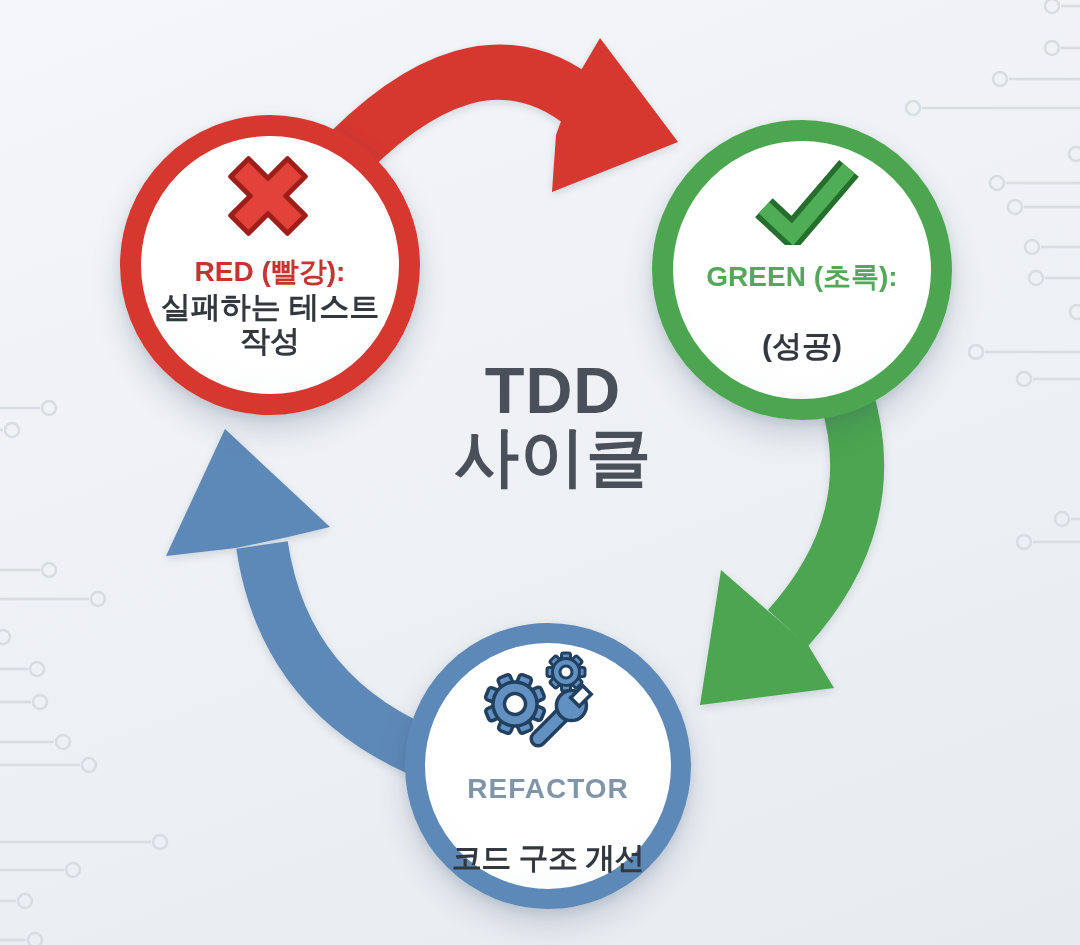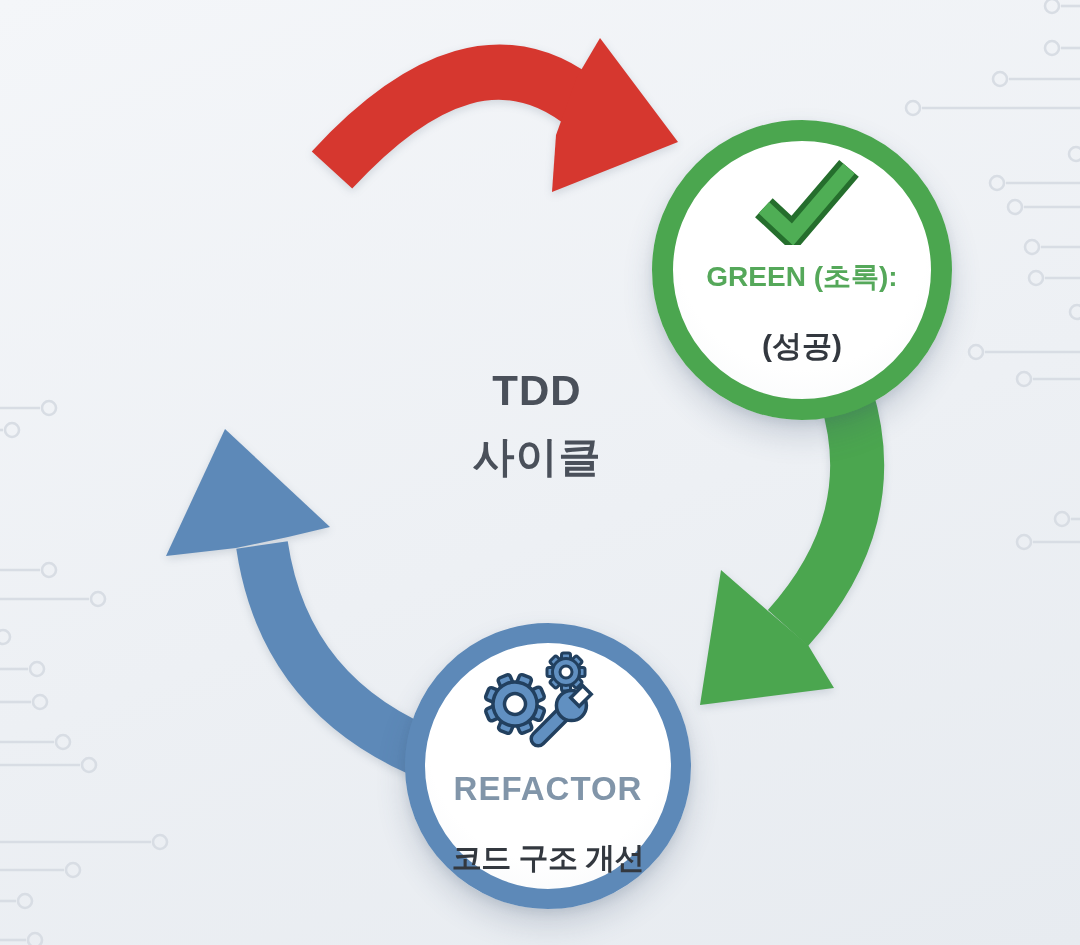--- a/index.html
+++ b/index.html
@@ -31,25 +31,25 @@
   .node .icon{position:absolute;}
   .node .txt{
     position:absolute;left:0;width:100%;text-align:center;
     font-weight:bold;color:var(--text_dark);
   }
   .node-red .txt,.node-green .txt{top:118px;font-size:30px;line-height:34px;}
   .heading{display:block;font-size:28px;line-height:36px;}
   .node-red .heading{color:var(--red_heading);}
   .node-green .heading{color:var(--green_heading);}
   .node-blue .txt{top:128px;font-size:30px;line-height:34px;letter-spacing:-0.5px;}
-  .node-blue .heading{font-size:33px;line-height:36px;color:var(--refactor_text);letter-spacing:1px;}
+  .node-blue .heading{font-size:28px;line-height:36px;color:var(--refactor_text);letter-spacing:1px;}
 
   .title{
-    position:absolute;left:337px;top:358px;width:400px;
-    text-align:center;font-weight:bold;font-size:42px;line-height:66px;
+    position:absolute;left:353px;top:358px;width:400px;
+    text-align:center;font-weight:bold;font-size:65px;line-height:66px;
     color:var(--title_text);letter-spacing:1px;
   }
 </style>
 </head>
 <body>
 
 <div class="stage">
 
   <svg class="layer" viewBox="0 0 1080 945" aria-hidden="true">
 
@@ -119,20 +119,32 @@
       <path class="band" style="stroke:var(--green)" stroke-width="54" d="M 846 395 Q 885 520 788 628"></path>
       <polygon style="fill:var(--green)" points="768,611 721,570 700,705 834,688 808,645"></polygon>
     </g>
 
     <g class="arrow">
       <path class="band" style="stroke:var(--blue)" stroke-width="52" d="M 438 758 Q 285 700 262 545"></path>
       <polygon style="fill:var(--blue)" points="236,548 166,556 225,429 330,527 288,537"></polygon>
     </g>
   </svg>
 
+  <div class="node node-red">
+    <svg class="icon" style="left:81px;top:14px;" width="92" height="92" viewBox="-55 -55 110 110">
+      <g transform="rotate(45)">
+        <path d="M -48 -15 L -15 -15 L -15 -48 L 15 -48 L 15 -15 L 48 -15 L 48 15 L 15 15 L 15 48 L -15 48 L -15 15 L -48 15 Z" style="fill:var(--red_icon);stroke:var(--red_icon_dark)" stroke-width="6" stroke-linejoin="round"></path>
+      </g>
+    </svg>
+    <div class="txt">
+      <span class="heading">RED (빨강):</span>
+      <span>실패하는 테스트</span><br>
+      <span>작성</span>
+    </div>
+  </div>
 
   <div class="node node-green">
     <svg class="icon" style="left:77px;top:16px;" width="110" height="88" viewBox="0 0 112 92">
       <path d="M 13 53 L 43 81 L 102 12" fill="none" style="stroke:var(--green_icon_dark)" stroke-width="27" stroke-linejoin="miter"></path>
       <path d="M 13 53 L 43 81 L 102 12" fill="none" style="stroke:var(--green_icon)" stroke-width="16" stroke-linejoin="miter"></path>
     </svg>
     <div class="txt">
       <span class="heading">GREEN (초록):</span>
       <br>
       <span>(성공)</span>

